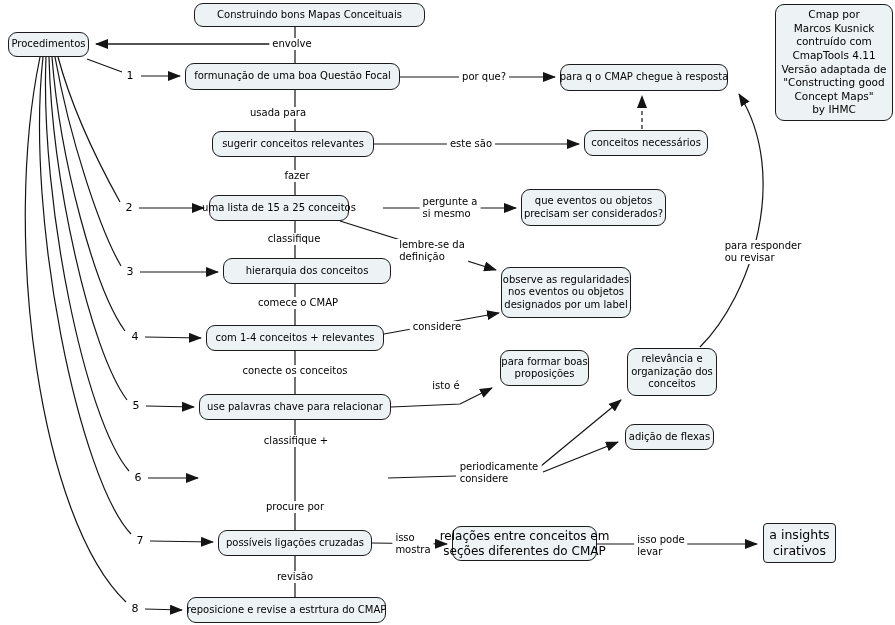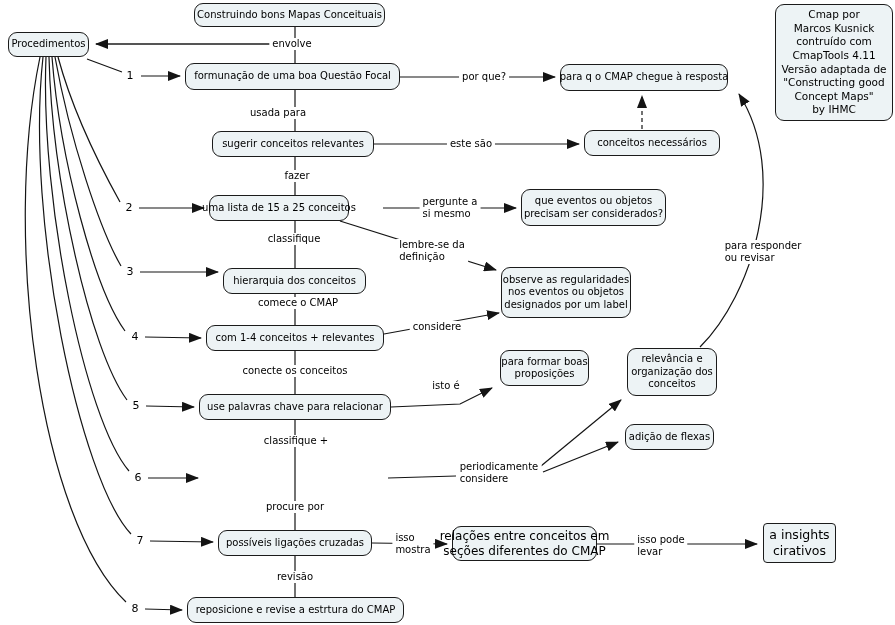--- a/index.html
+++ b/index.html
@@ -23,41 +23,41 @@
     font-size:10px;line-height:1.25;white-space:pre;padding:1px 3px;
   }
   .elabel{
     position:absolute;z-index:2;transform:translate(-50%,-50%);
     background:var(--background);font-size:10px;line-height:1.2;text-align:left;
     white-space:pre;padding:0 3px;
   }
   .step{font-size:11px;padding:0 4px;}
 
   
-  #n-title{left:194px;top:3px;width:191px;height:24px}
+  #n-title{left:194px;top:3px;width:231px;height:24px}
   #n-procedimentos{left:8px;top:32px;width:81px;height:25px}
   #n-info{left:775px;top:4px;width:118px;height:117px;font-size:10.5px;line-height:1.3}
   #n-q1{left:185px;top:63px;width:215px;height:27px}
   #n-resposta{left:560px;top:64px;width:168px;height:27px}
   #n-sugerir{left:212px;top:131px;width:162px;height:26px}
-  #n-necessarios{left:584px;top:130px;width:136px;height:26px}
+  #n-necessarios{left:584px;top:130px;width:124px;height:26px}
   #n-lista{left:209px;top:195px;width:140px;height:26px}
   #n-eventos{left:521px;top:189px;width:145px;height:37px}
-  #n-hierarquia{left:223px;top:268px;width:143px;height:26px}
+  #n-hierarquia{left:223px;top:258px;width:168px;height:26px}
   #n-observe{left:501px;top:267px;width:130px;height:51px}
   #n-conceitos14{left:206px;top:325px;width:178px;height:26px}
   #n-proposicoes{left:500px;top:350px;width:89px;height:36px}
   #n-relevancia{left:627px;top:348px;width:90px;height:48px}
   #n-palavras{left:199px;top:394px;width:192px;height:26px}
   #n-flexas{left:625px;top:424px;width:89px;height:26px}
   #n-continue{left:203px;top:465px;width:185px;height:26px}
   #n-ligacoes{left:218px;top:530px;width:154px;height:26px}
   #n-relacoes{left:452px;top:526px;width:145px;height:35px;font-size:12px}
   #n-insights{left:763px;top:523px;width:73px;height:40px;font-size:12.5px;border-width:1.8px;border-radius:4px}
-  #n-reposicione{left:187px;top:597px;width:217px;height:26px}
+  #n-reposicione{left:187px;top:597px;width:199px;height:26px}
 
   
   #e-envolve{left:292px;top:44px}
   #e-porque{left:484px;top:77px}
   #e-usada{left:278px;top:113px}
   #e-estesao{left:471px;top:144px}
   #e-fazer{left:297px;top:176px}
   #e-pergunte{left:450px;top:208px}
   #e-classifique{left:294px;top:239px}
   #e-lembrese{left:432px;top:251px}

